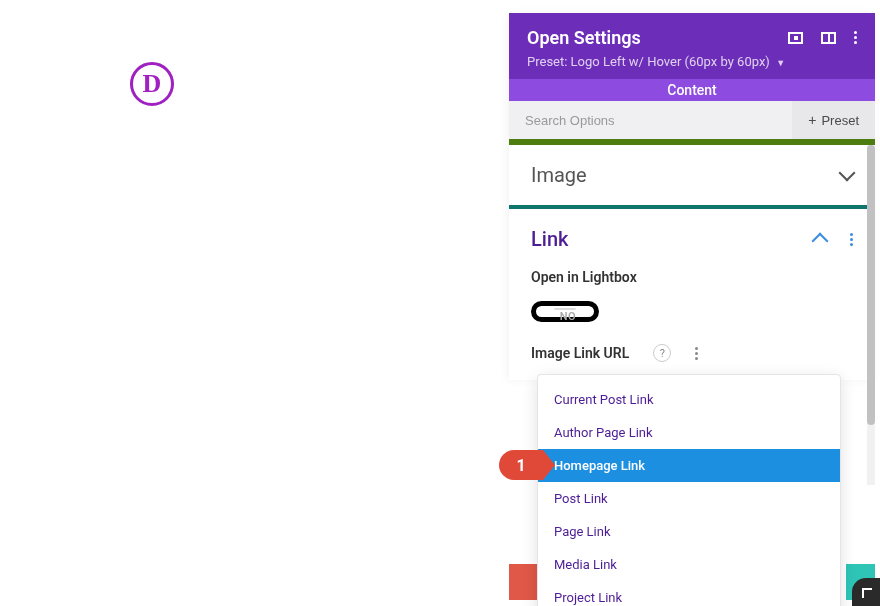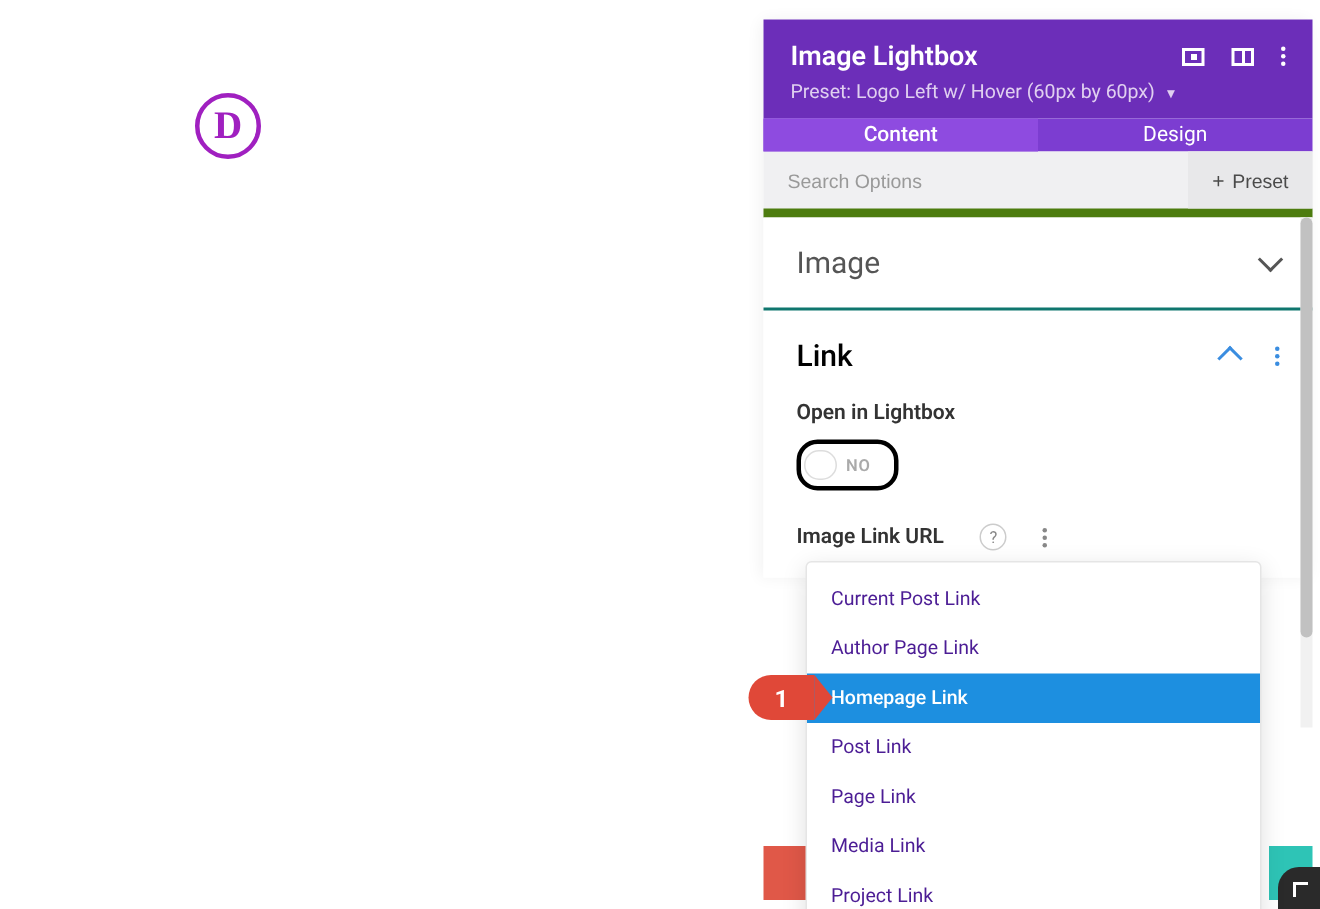--- a/index.html
+++ b/index.html
@@ -30,33 +30,33 @@
     .tab.active { background: #8e4be0; font-weight: 500; }
     
     .search-filter { display: flex; align-items: center; background: #f0f0f2; border-bottom: 6px solid #4d7c0f; }
     .search-input { flex: 1; padding: 11px 16px; border: none; background: transparent; font-size: 13px; color: #888; outline: none; }
     .search-input::placeholder { color: #999; }
     .filter-btn { padding: 11px 16px; font-size: 13px; color: #4a4a4a; background: #e8e8ea; border: none; cursor: pointer; display: flex; align-items: center; gap: 5px; }
     .plus { font-size: 14px; }
     
     .panel-body { background: #fff; position: relative; }
     
-    .section { padding: 18px 22px; border-bottom: 2px solid #0f766e; }
+    .section { padding: 18px 22px; border-bottom: 4px solid #0f766e; }
     .section-row { display: flex; justify-content: space-between; align-items: center; }
     .section-title { font-size: 20px; color: #555; font-weight: 400; }
-    .section-title.expanded { color: #000000; font-weight: 500; }
+    .section-title.expanded { color: #4c1d95; font-weight: 500; }
     .chevron { width: 12px; height: 12px; border-right: 2px solid #555; border-bottom: 2px solid #555; transform: rotate(45deg); margin-top: -4px; }
     .chevron.up { transform: rotate(-135deg); margin-top: 4px; border-color: #3a8de0; }
     .section-menu { display: flex; flex-direction: column; gap: 2px; margin-left: 14px; }
     .section-menu span { width: 3px; height: 3px; background: #3a8de0; border-radius: 50%; }
     .section-actions { display: flex; align-items: center; gap: 10px; }
     
     .link-content { padding: 0 22px 18px; }
     .field-label { font-size: 14px; color: #333; font-weight: 600; margin-bottom: 10px; }
-    .toggle-wrap { display: inline-flex; align-items: center; border: 3px solid #000000; border-radius: 14px; background: #fff; padding: 2px; width: 68px; height: 34px; position: relative; }
+    .toggle-wrap { display: inline-flex; align-items: center; border: 5px solid #000000; border-radius: 14px; background: #fff; padding: 2px; width: 68px; height: 21px; position: relative; flex-direction: column; }
     .toggle-knob { width: 22px; height: 20px; background: #fff; border: 1px solid #ddd; border-radius: 10px; }
     .toggle-label { font-size: 11px; color: #aaa; font-weight: 600; margin-left: 6px; letter-spacing: 0.5px; }
     
     .url-label-row { display: flex; align-items: center; gap: 24px; margin-top: 22px; }
     .help-circle { width: 18px; height: 18px; border: 1px solid #ccc; border-radius: 50%; display: flex; align-items: center; justify-content: center; font-size: 11px; color: #888; cursor: pointer; }
     .dots-grey { display: flex; flex-direction: column; gap: 2px; cursor: pointer; }
     .dots-grey span { width: 3px; height: 3px; background: #888; border-radius: 50%; }
     
     .dropdown-menu { position: absolute; top: 361px; left: 28px; width: 304px; background: #fff; border: 1px solid #e5e5e5; border-radius: 4px; box-shadow: 0 4px 16px rgba(0,0,0,0.12); padding: 8px 0; z-index: 10; }
     .dropdown-item { padding: 9px 16px; font-size: 13px; color: #4c1d95; cursor: pointer; }
@@ -79,40 +79,39 @@
 <div class="logo-area">
   <div class="divi-logo-circle">
     <span class="divi-logo-d">D</span>
   </div>
 </div>
 
 <div class="settings-panel">
 
   <div class="panel-header">
     <div class="panel-header-row">
-      <div class="panel-title">Image Lightbox</div>
+      <div class="panel-title">Open Settings</div>
       <div class="panel-icons">
         <div class="icon-box"></div>
         <div class="icon-split"></div>
         <div class="icon-dots">
             <span></span>
             <span></span>
             <span></span>
           </div>
       </div>
     </div>
     <div class="preset-row">
       <span>Preset: Logo Left w/ Hover (60px by 60px)</span>
       <span class="preset-caret">▼</span>
     </div>
   </div>
 
   <div class="tabs">
     <div class="tab active">Content</div>
-    <div class="tab">Design</div>
   </div>
 
   <div class="search-filter">
     <input class="search-input" placeholder="Search Options" style="">
     <button class="filter-btn">
       <span class="plus">+</span>
       <span>Preset</span>
     </button>
   </div>
 

